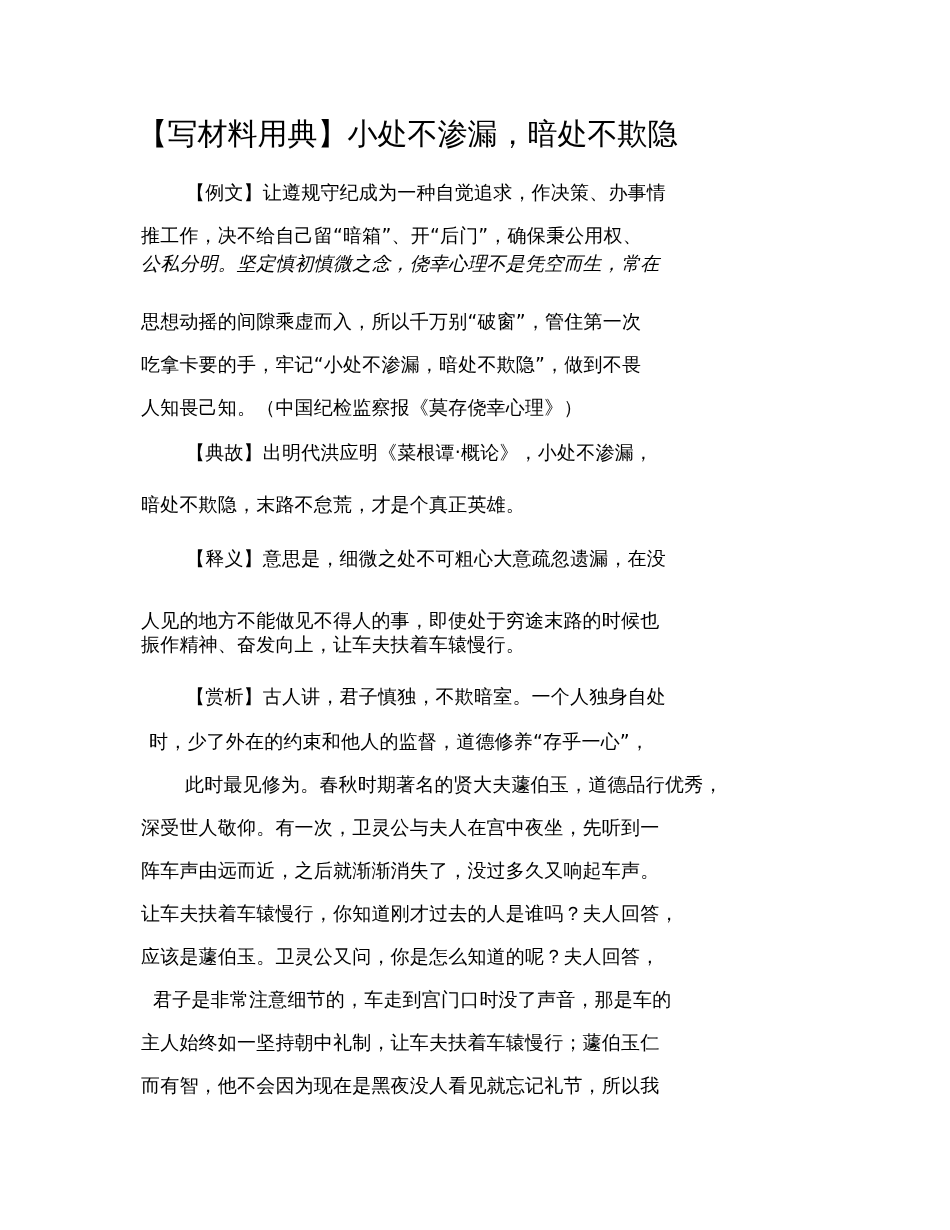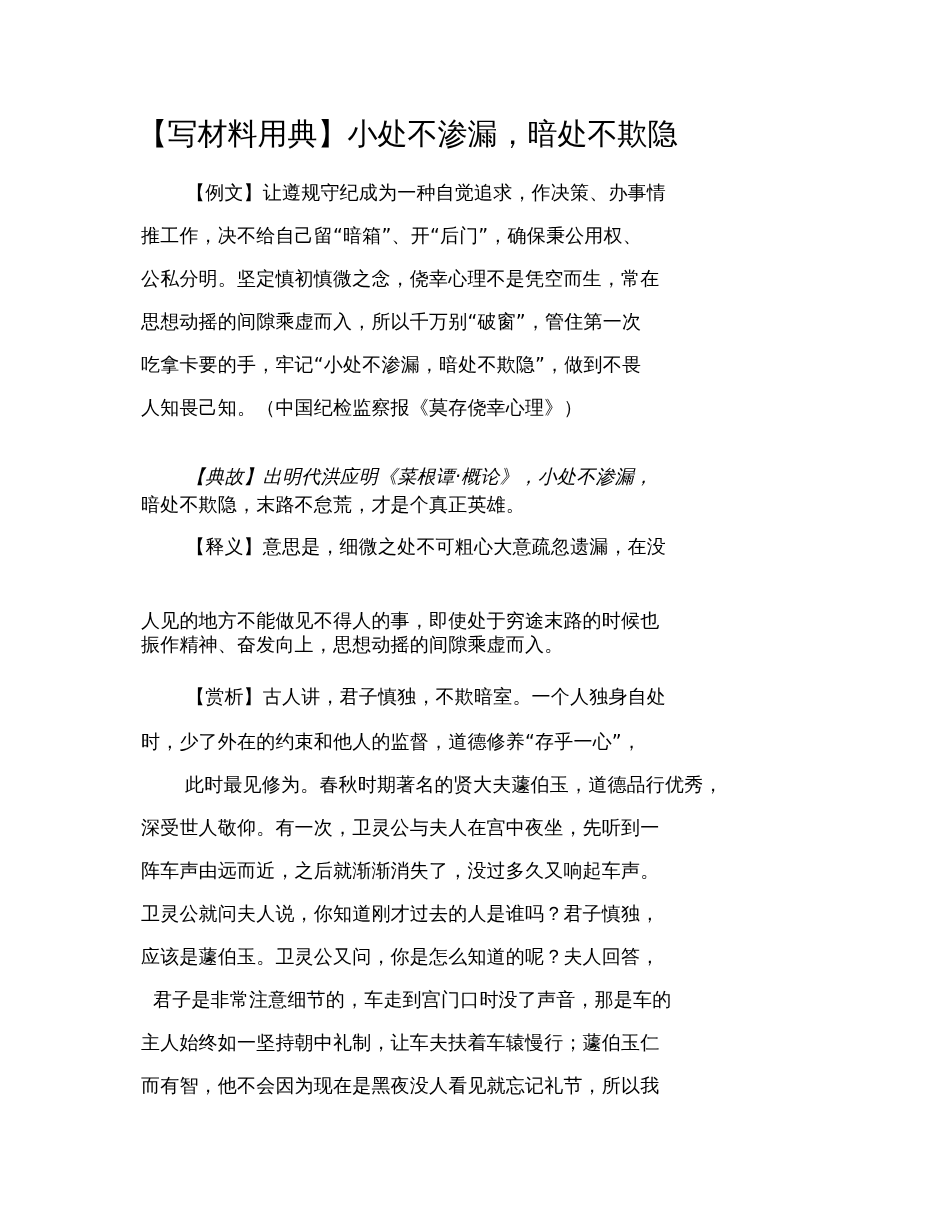--- a/index.html
+++ b/index.html
@@ -49,43 +49,43 @@
 </head>
 <body>
 
 <div class="page">
 
   <div class="title">【写材料用典】小处不渗漏，暗处不欺隐</div>
 
   <div>
     <div class="line indent" style="top:176px;">【例文】让遵规守纪成为一种自觉追求，作决策、办事情</div>
     <div class="line" style="top:219px;">推工作，决不给自己留“暗箱”、开“后门”，确保秉公用权、</div>
-    <div class="line" style="top:262px;">公私分明。坚定慎初慎微之念，侥幸心理不是凭空而生，常在</div>
+    <div class="line" style="top:247px;font-style:italic;">公私分明。坚定慎初慎微之念，侥幸心理不是凭空而生，常在</div>
     <div class="line" style="top:305px;">思想动摇的间隙乘虚而入，所以千万别“破窗”，管住第一次</div>
     <div class="line" style="top:348px;">吃拿卡要的手，牢记“小处不渗漏，暗处不欺隐”，做到不畏</div>
     <div class="line" style="top:391px;">人知畏己知。（中国纪检监察报《莫存侥幸心理》）</div>
   </div>
 
   <div>
-    <div class="line indent" style="top:460px;font-style:italic;">【典故】出明代洪应明《菜根谭·概论》，小处不渗漏，</div>
+    <div class="line indent" style="top:436px;">【典故】出明代洪应明《菜根谭·概论》，小处不渗漏，</div>
     <div class="line" style="top:488px;">暗处不欺隐，末路不怠荒，才是个真正英雄。</div>
   </div>
 
   <div>
-    <div class="line indent" style="top:530px;">【释义】意思是，细微之处不可粗心大意疏忽遗漏，在没</div>
+    <div class="line indent" style="top:542px;">【释义】意思是，细微之处不可粗心大意疏忽遗漏，在没</div>
     <div class="line" style="top:588px;margin-top:16px;">人见的地方不能做见不得人的事，即使处于穷途末路的时候也</div>
-    <div class="line" style="top:628px;">振作精神、奋发向上，思想动摇的间隙乘虚而入。</div>
+    <div class="line" style="top:628px;">振作精神、奋发向上，让车夫扶着车辕慢行。</div>
   </div>
 
   <div>
     <div class="line indent" style="top:682px;font-family:Liberation Mono, monospace;">【赏析】古人讲，君子慎独，不欺暗室。一个人独身自处</div>
-    <div class="line" style="top:725px;">时，少了外在的约束和他人的监督，道德修养“存乎一心”，</div>
+    <div class="line" style="top:725px;margin-left:8px;">时，少了外在的约束和他人的监督，道德修养“存乎一心”，</div>
     <div class="line" style="top:768px;margin-left:44px;">此时最见修为。春秋时期著名的贤大夫蘧伯玉，道德品行优秀，</div>
     <div class="line" style="top:811px;">深受世人敬仰。有一次，卫灵公与夫人在宫中夜坐，先听到一</div>
     <div class="line" style="top:854px;">阵车声由远而近，之后就渐渐消失了，没过多久又响起车声。</div>
-    <div class="line" style="top:897px;">卫灵公就问夫人说，你知道刚才过去的人是谁吗？君子慎独，</div>
+    <div class="line" style="top:897px;">让车夫扶着车辕慢行，你知道刚才过去的人是谁吗？夫人回答，</div>
     <div class="line" style="top:940px;">应该是蘧伯玉。卫灵公又问，你是怎么知道的呢？夫人回答，</div>
     <div class="line" style="top:983px;margin-left:12px;">君子是非常注意细节的，车走到宫门口时没了声音，那是车的</div>
     <div class="line" style="top:1026px;">主人始终如一坚持朝中礼制，让车夫扶着车辕慢行；蘧伯玉仁</div>
     <div class="line" style="top:1069px;">而有智，他不会因为现在是黑夜没人看见就忘记礼节，所以我</div>
   </div>
 
 </div>
 
 </body></html>

